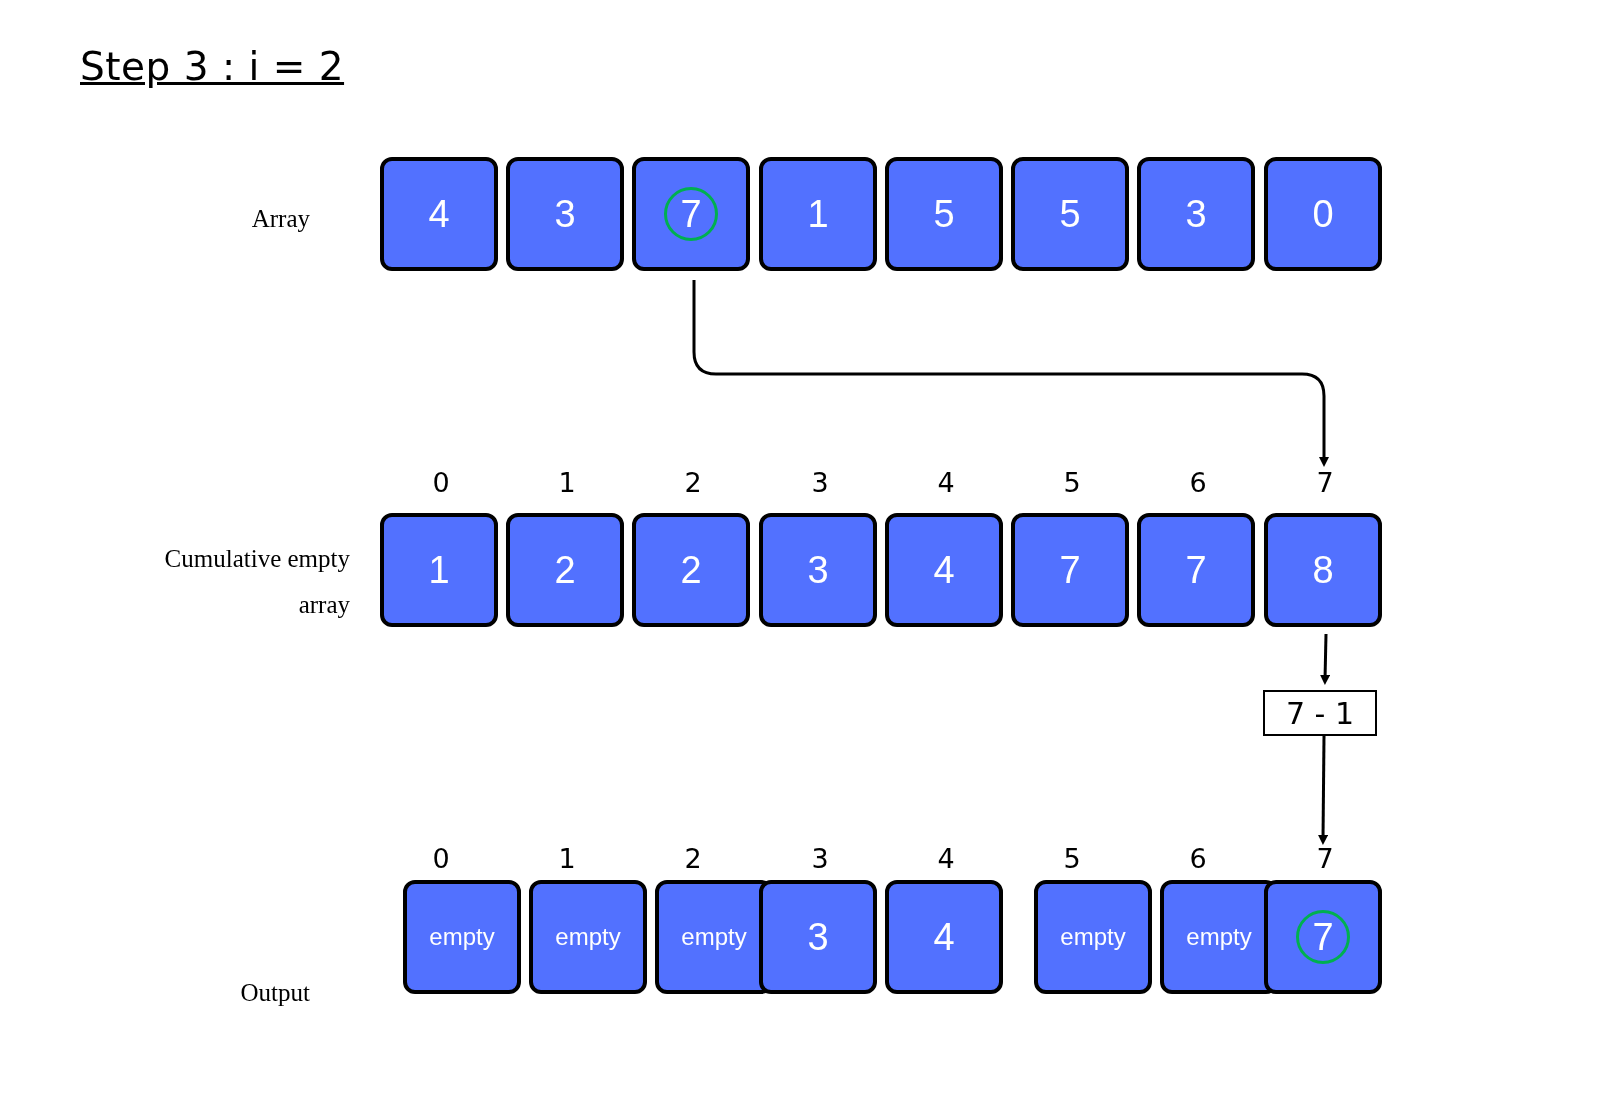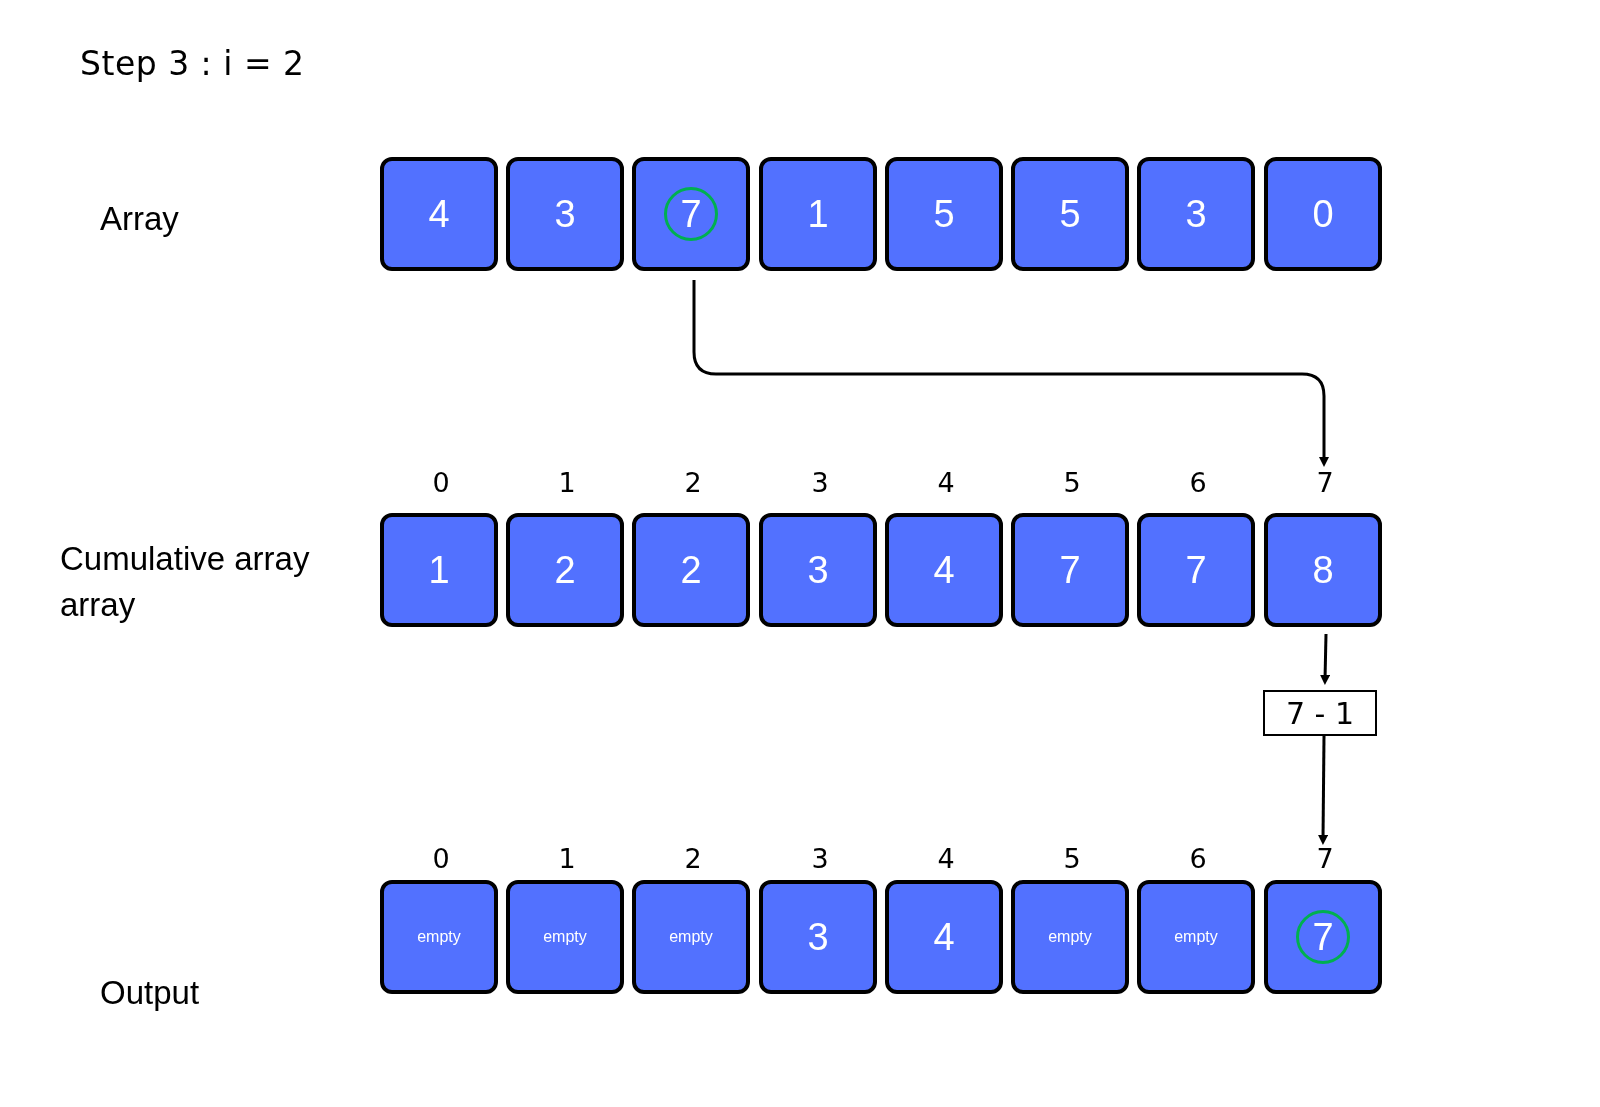--- a/index.html
+++ b/index.html
@@ -1,45 +1,45 @@
 <!DOCTYPE html>
 <html><head>
 <meta charset="utf-8">
 <style>
   html, body { margin:0; padding:0; background:#ffffff; }
   body { width:1600px; height:1107px; position:relative; overflow:hidden;
          font-family:"DejaVu Sans", sans-serif; }
-  .title { position:absolute; left:80px; top:44px; font-size:33px; color:#000;
-           font-family:"DejaVu Sans", sans-serif; letter-spacing:0.5px; }
-  .row-label { position:absolute; font-size:33px; color:#000; text-align:left;
-               font-family:Liberation Sans, sans-serif; line-height:46px; }
+  .title { position:absolute; left:80px; top:44px; font-size:39px; color:#000;
+           font-family:"DejaVu Sans", sans-serif; letter-spacing:0.5px;text-decoration:underline; }
+  .row-label { position:absolute; font-size:25px; color:#000; text-align:right;
+               font-family:Liberation Serif, serif; line-height:46px; }
   .cell { position:absolute; width:118px; height:114px; background:#5271ff;
           border:4px solid #000; border-radius:12px; box-sizing:border-box;
           display:flex; align-items:center; justify-content:center;
           color:#ffffff; font-family:"Liberation Sans", sans-serif; font-size:38px; }
-  .cell.small { font-size:16px; }
+  .cell.small { font-size:24px;margin-left:23px; }
   .cell .hl { width:54px; height:54px; border:3px solid #00b050; border-radius:50%;
               display:flex; align-items:center; justify-content:center; box-sizing:border-box; }
   .idx { position:absolute; width:118px; text-align:center; font-size:27px; color:#000;
          font-family:"DejaVu Sans", sans-serif; }
   .calc { position:absolute; left:1263px; top:690px; width:114px; height:46px;
           border:2px solid #000; box-sizing:border-box; background:#fff;
           display:flex; align-items:center; justify-content:center;
           font-size:30px; color:#000; font-family:"DejaVu Sans", sans-serif; }
   svg.arrows { position:absolute; left:0; top:0; }
 </style>
 </head>
 <body>
 
 <div class="title">Step 3 : i = 2</div>
 
 <div class="row-label" style="left:100px; top:196px; width:210px;">Array</div>
 
 <div class="row-label" style="left:60px; top:536px; width:290px;">
-  <div>Cumulative array</div>
+  <div>Cumulative empty</div>
   <div>array</div>
 </div>
 
 <div class="row-label" style="left:100px; top:970px; width:210px;">Output</div>
 
 <div id="array-row">
     <div class="cell" style="left: 380px; top: 157px; background: rgb(82, 113, 255);">
       <span>4</span>
     </div>
     <div class="cell" style="left: 506px; top: 157px; background: rgb(82, 113, 255);">

